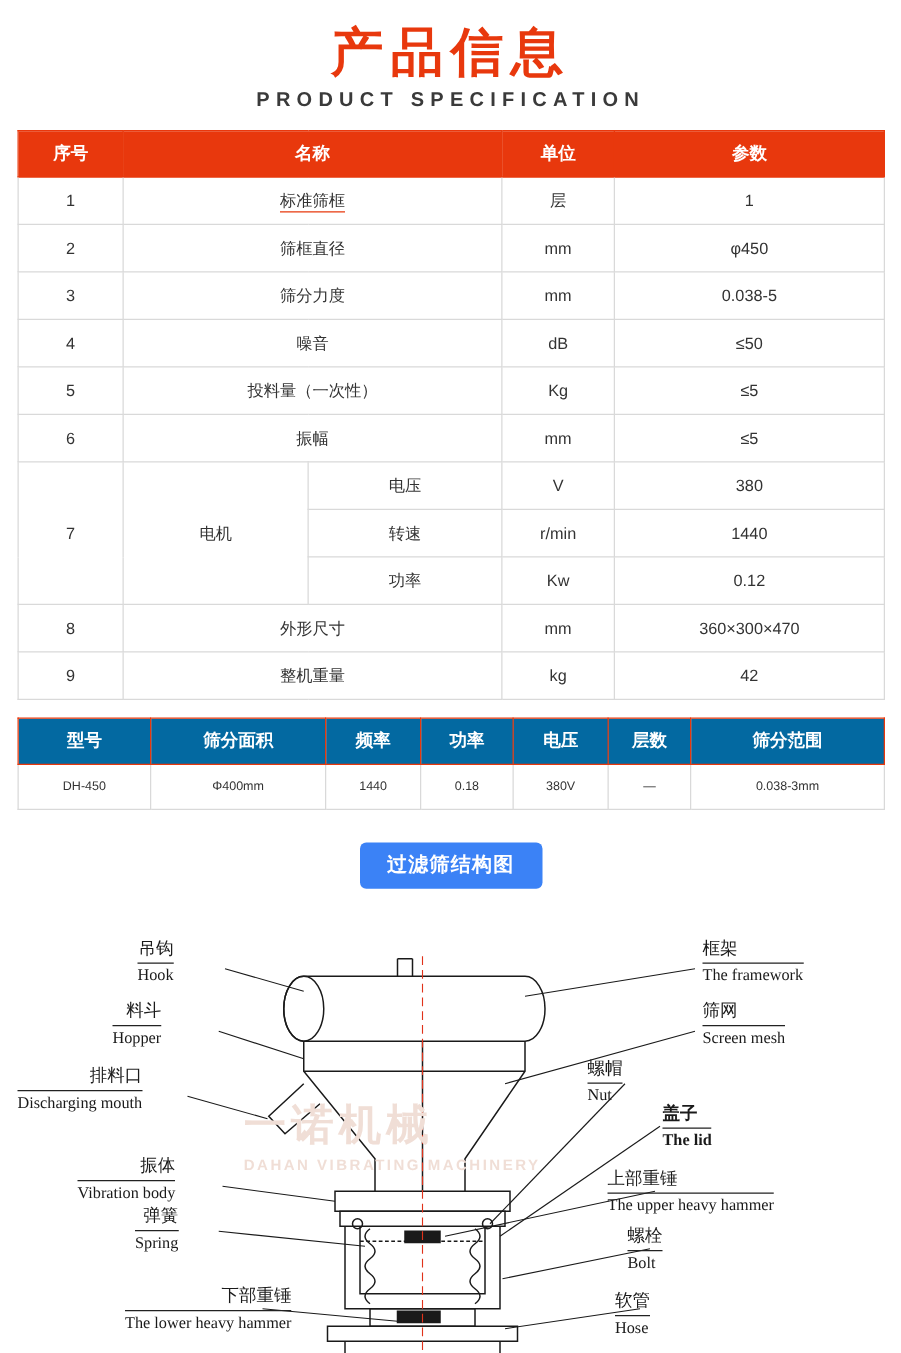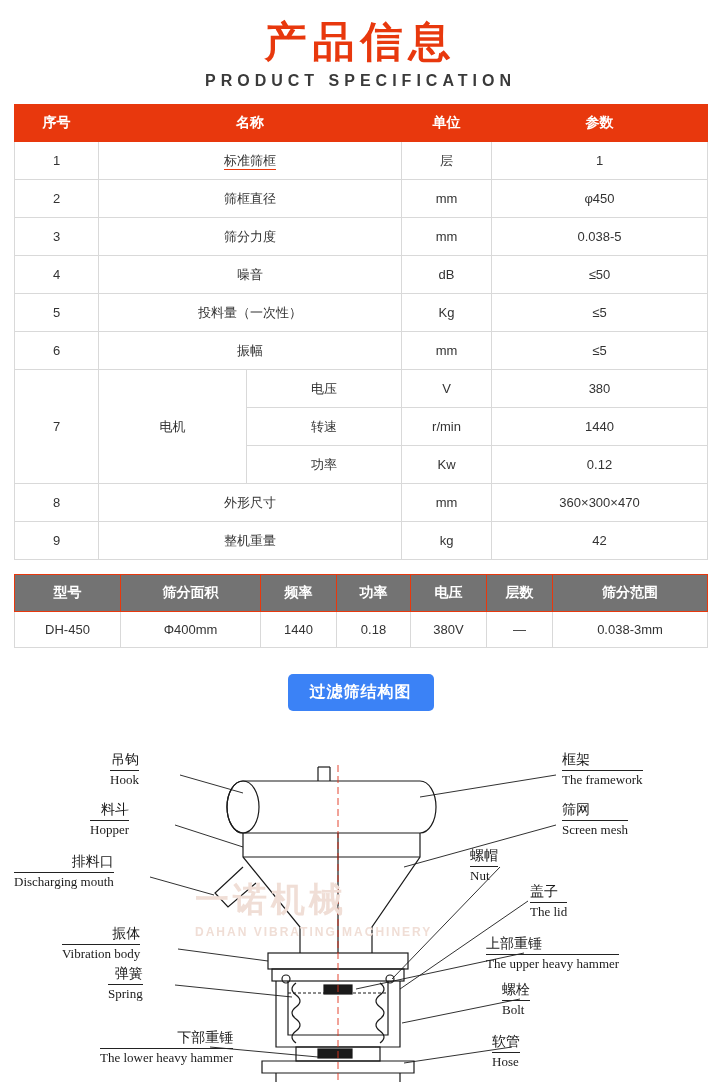--- a/index.html
+++ b/index.html
@@ -51,26 +51,26 @@
   }
   .underline-red{
     border-bottom:1.5px solid #e8380d;
     padding-bottom:1px;
   }
 
   .model-table{margin-top:14px;}
   .model-table td,.model-table th{
     border:1px solid #d9d9d9;
     text-align:center;
-    font-size:13px;
+    font-size:10px;
     height:33px;
     color:#333;
   }
   .model-table thead th{
-    background:#737373;
+    background:#0369a1;
     color:#fff;
     font-weight:bold;
     border:1px solid #e8380d;
     font-size:14px;
     height:34px;
   }
 
   
   .section-badge-wrap{text-align:center;margin:26px 0 6px;}
   .section-badge{
@@ -349,21 +349,21 @@
       <span class="en">The framework</span>
     </div>
     <div class="lbl right" style="left:562px; top:84px;">
       <span class="cn">筛网</span>
       <span class="en">Screen mesh</span>
     </div>
     <div class="lbl right" style="left:470px; top:130px;">
       <span class="cn">螺帽</span>
       <span class="en">Nut</span>
     </div>
-    <div class="lbl right" style="left:530px; top:166px;">
+    <div class="lbl right" style="left:530px; top:166px;font-weight:bold;">
       <span class="cn">盖子</span>
       <span class="en">The lid</span>
     </div>
     <div class="lbl right" style="left:486px; top:218px;">
       <span class="cn">上部重锤</span>
       <span class="en">The upper heavy hammer</span>
     </div>
     <div class="lbl right" style="left:502px; top:264px;">
       <span class="cn">螺栓</span>
       <span class="en">Bolt</span>

